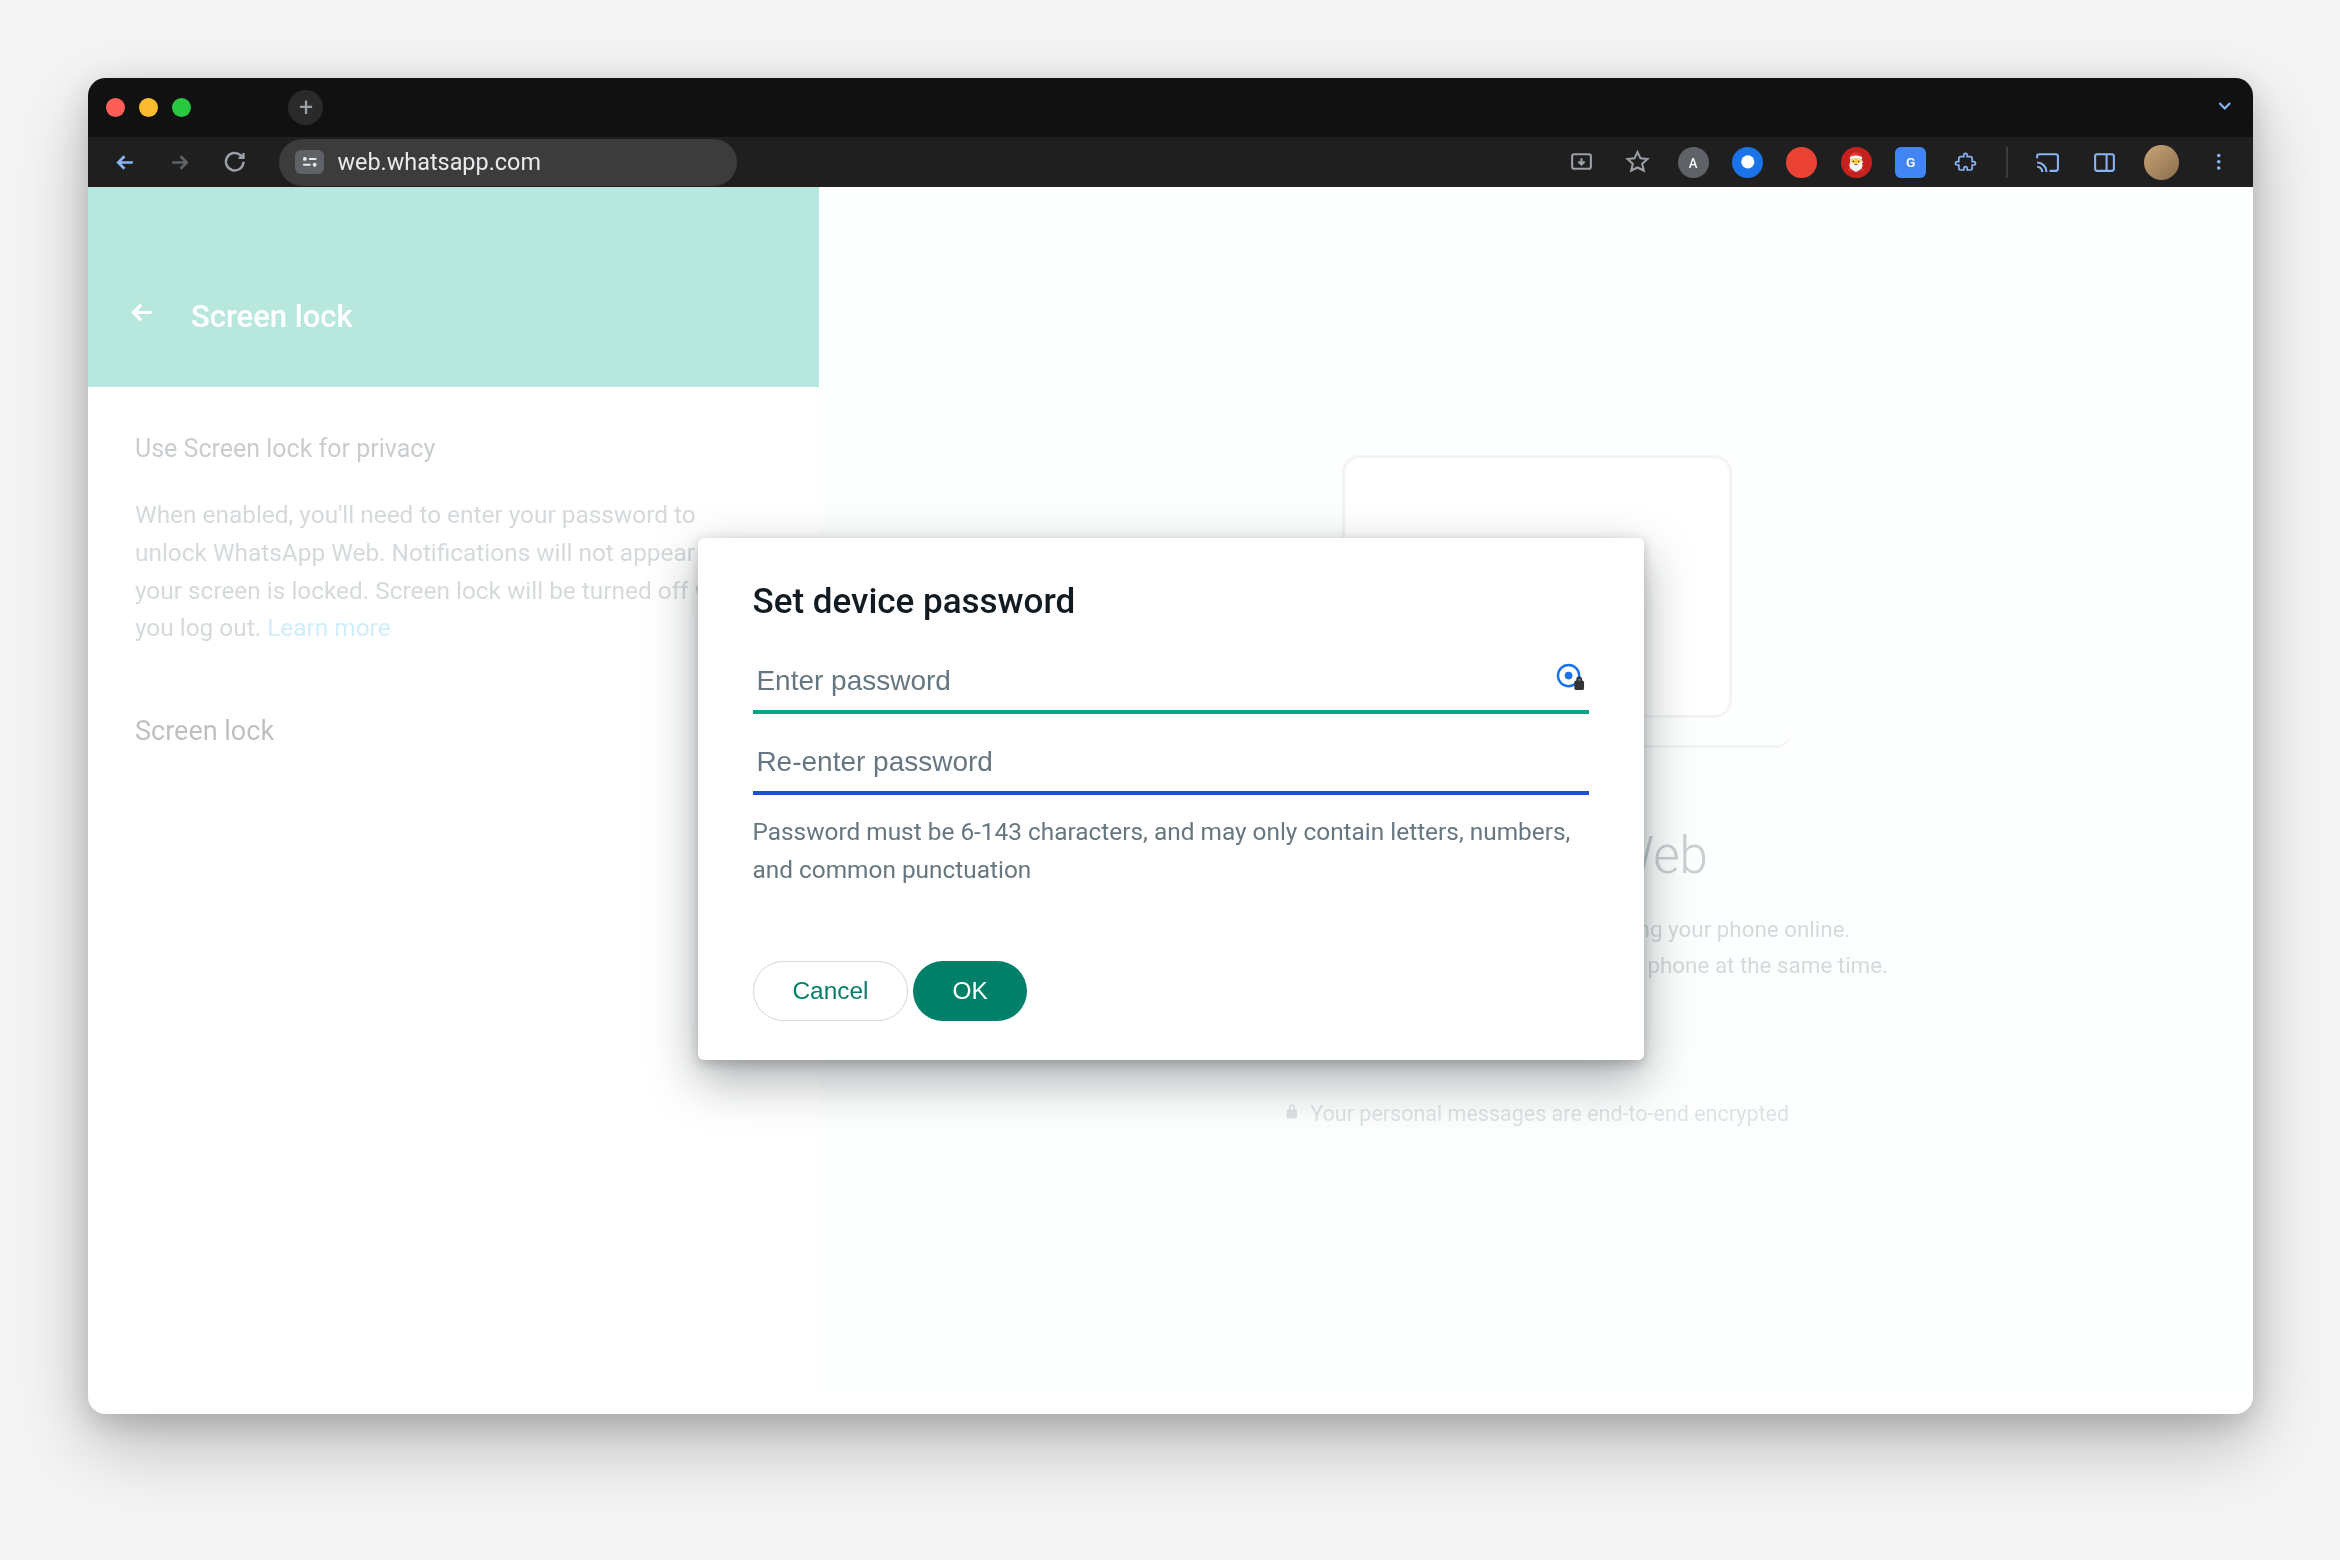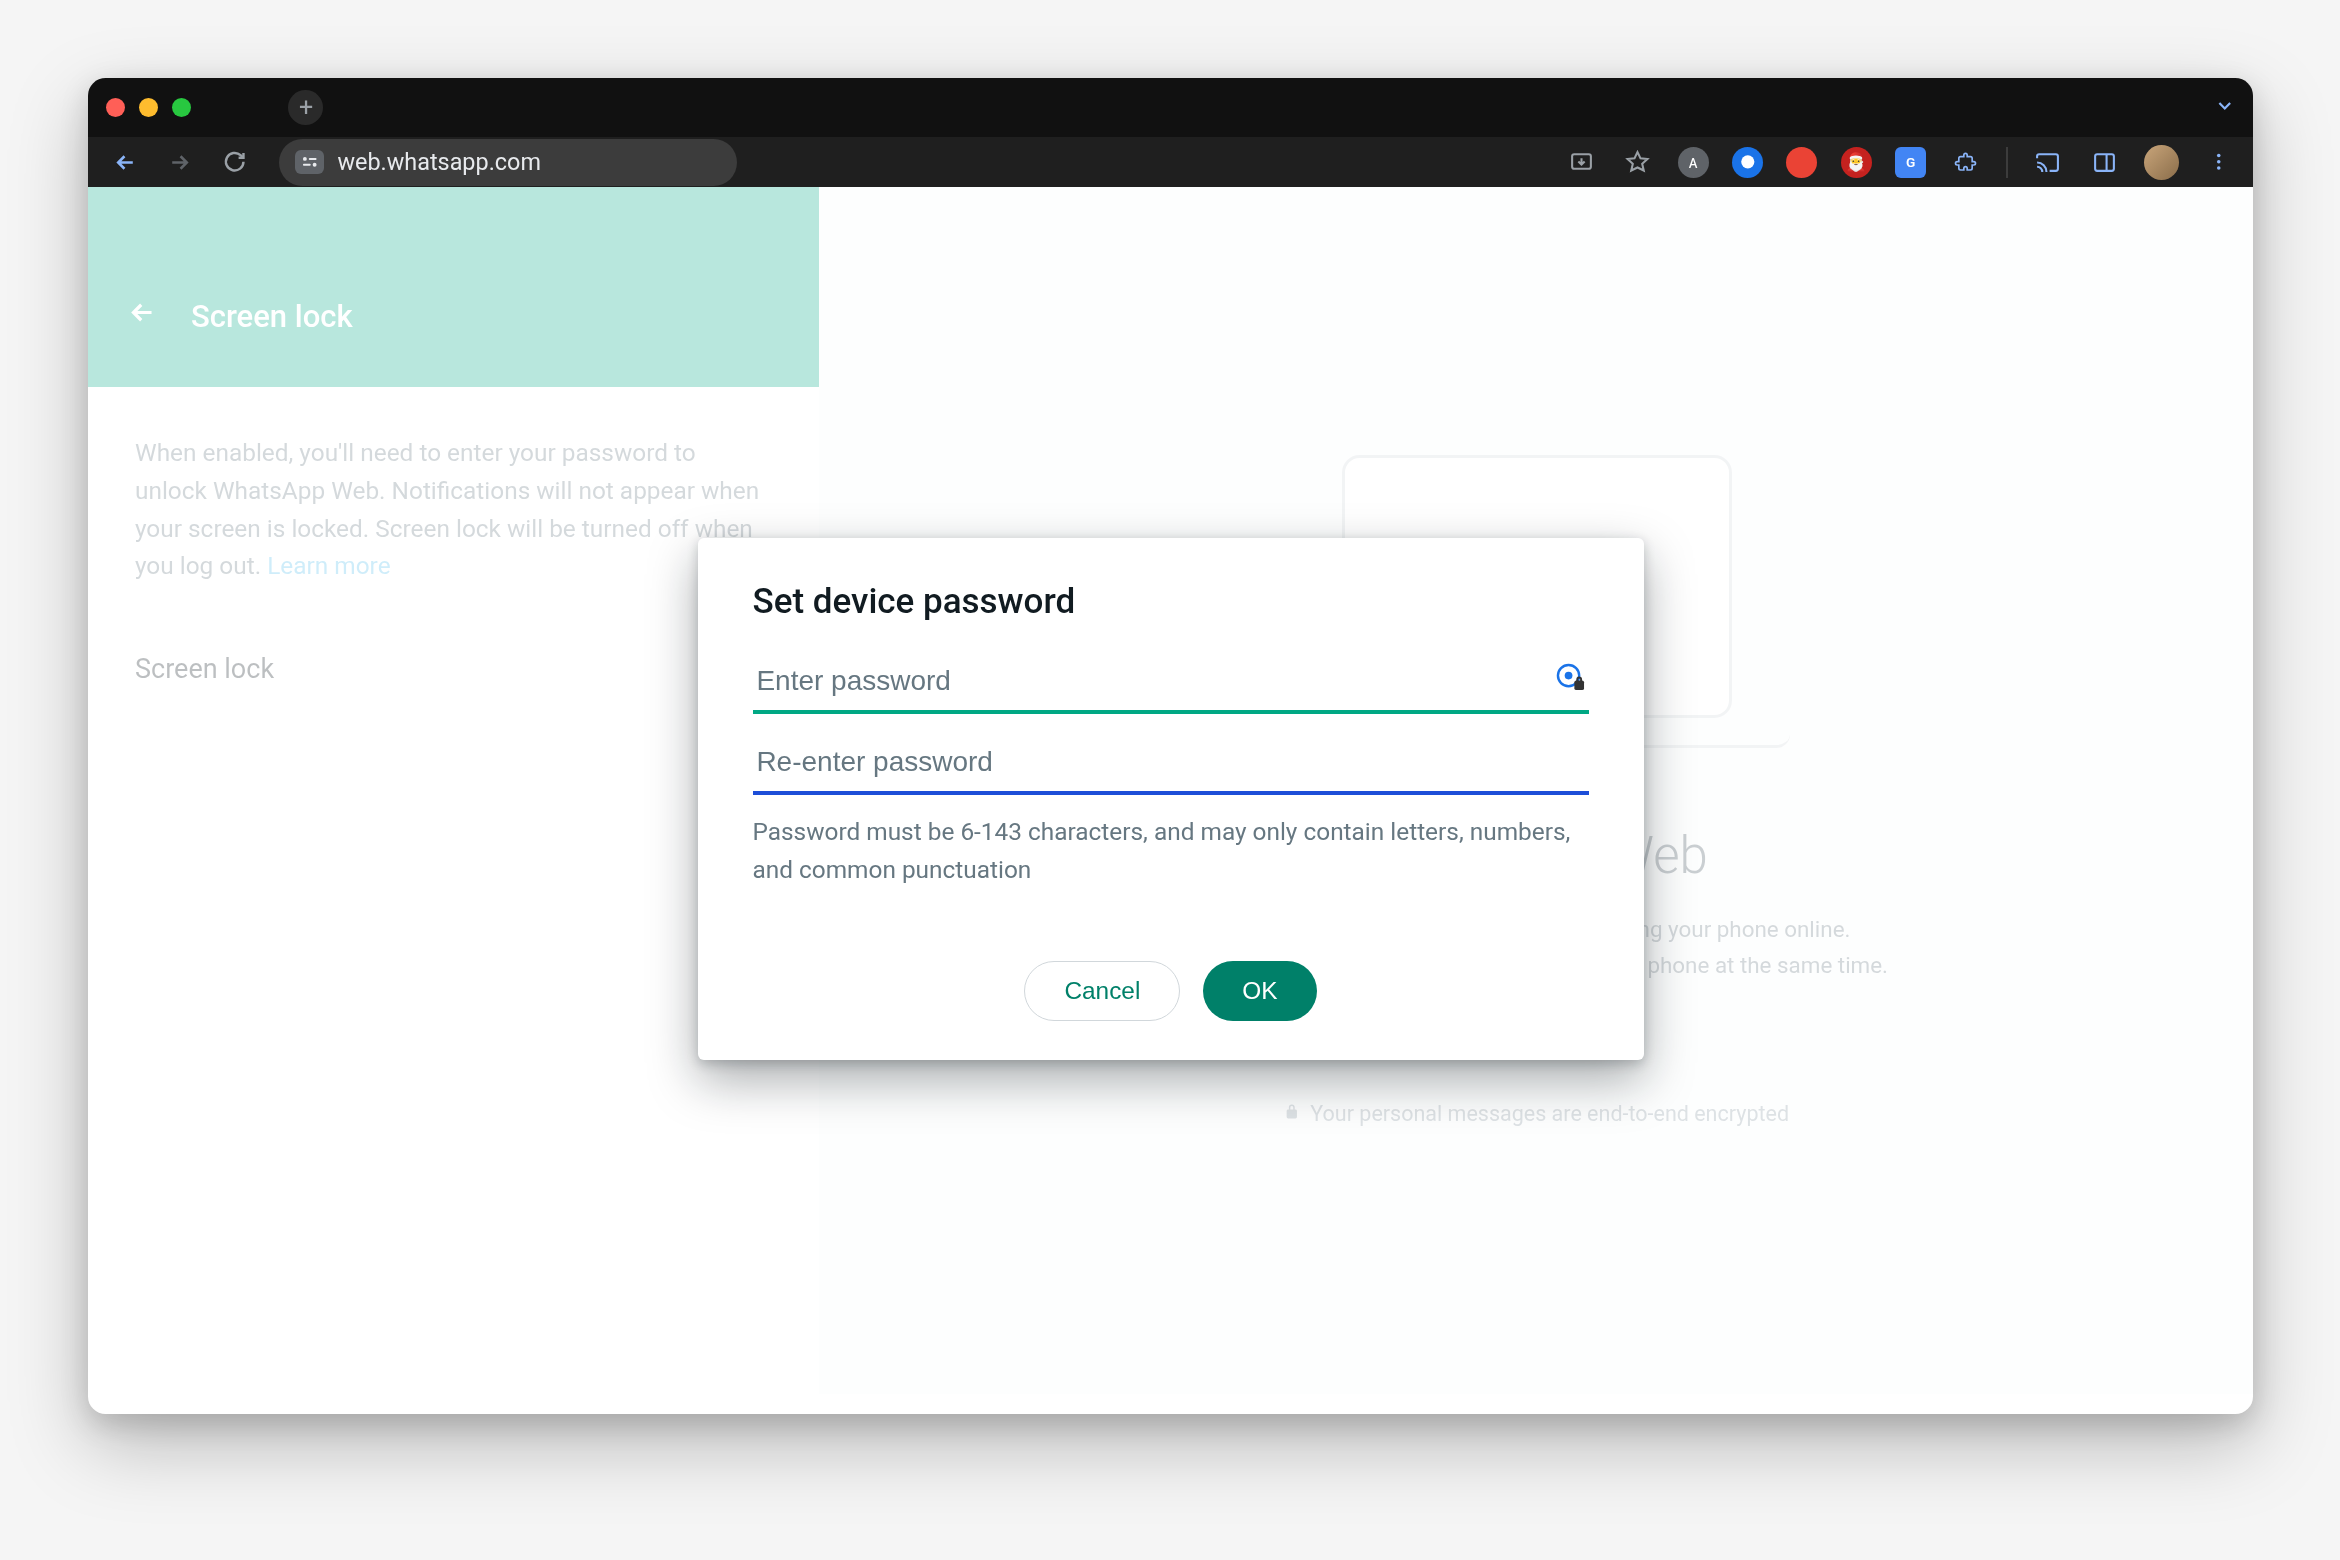--- a/index.html
+++ b/index.html
@@ -261,22 +261,22 @@
   width: 29px; height: 29px;
 }
 .modal-hint {
   font-size: 24.4px;
   color: #667781;
   line-height: 1.55;
   margin-top: 17.6px;
 }
 .modal-actions {
   display: flex;
-  justify-content: center;
-  gap: 23px;
+  justify-content: flex-start;
+  gap: 5px;
   margin-top: 72px;
 }
 .btn {
   height: 60px;
   padding: 0 39px;
   border-radius: 30px;
   font-size: 24.4px;
   font-weight: 500;
   cursor: pointer;
   display: flex; align-items: center; justify-content: center;
@@ -400,20 +400,21 @@
     <div class="sidebar">
       <div class="sidebar-header">
         <span class="back-arrow">
           <svg width="31" height="31" viewBox="0 0 24 24" fill="none" stroke="#fff" stroke-width="2.5">
               <path d="M19 12H5M11 18l-6-6 6-6"></path>
             </svg>
         </span>
         <span class="sidebar-title">Screen lock</span>
       </div>
       <div class="sidebar-body">
+        <div class="sb-heading">Use Screen lock for privacy</div>
         <div class="sb-desc">
           <span>When enabled, you'll need to enter your password to unlock WhatsApp Web. Notifications will not appear when your screen is locked. Screen lock will be turned off when you log out. </span><span class="sb-learn">Learn more</span>
         </div>
         <div class="sb-toggle-row">
           <span>Screen lock</span>
         </div>
       </div>
     </div>
 
     <div class="main">

